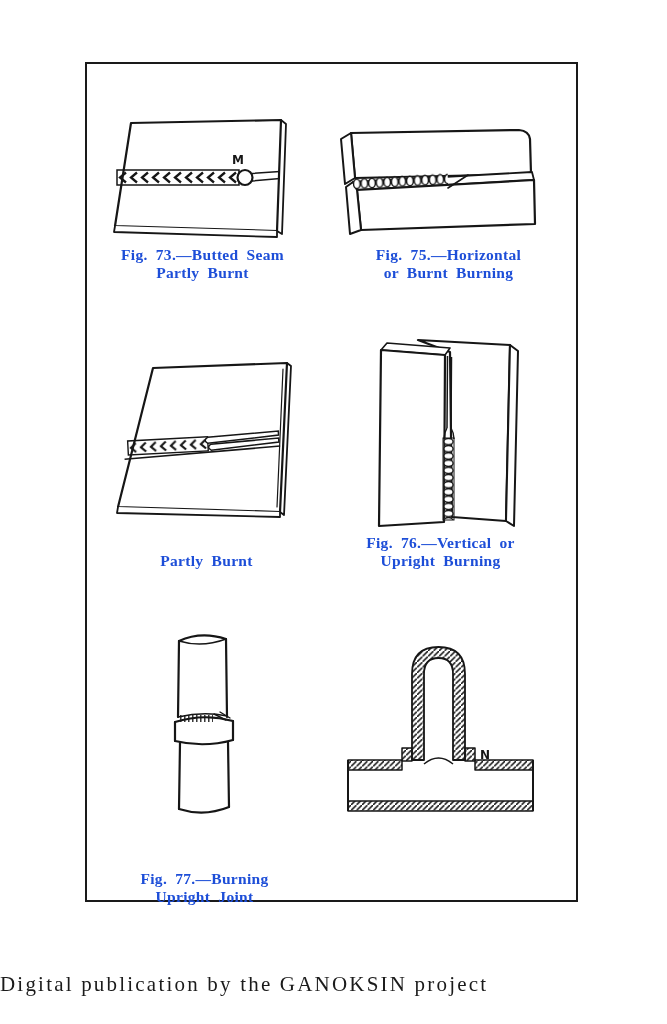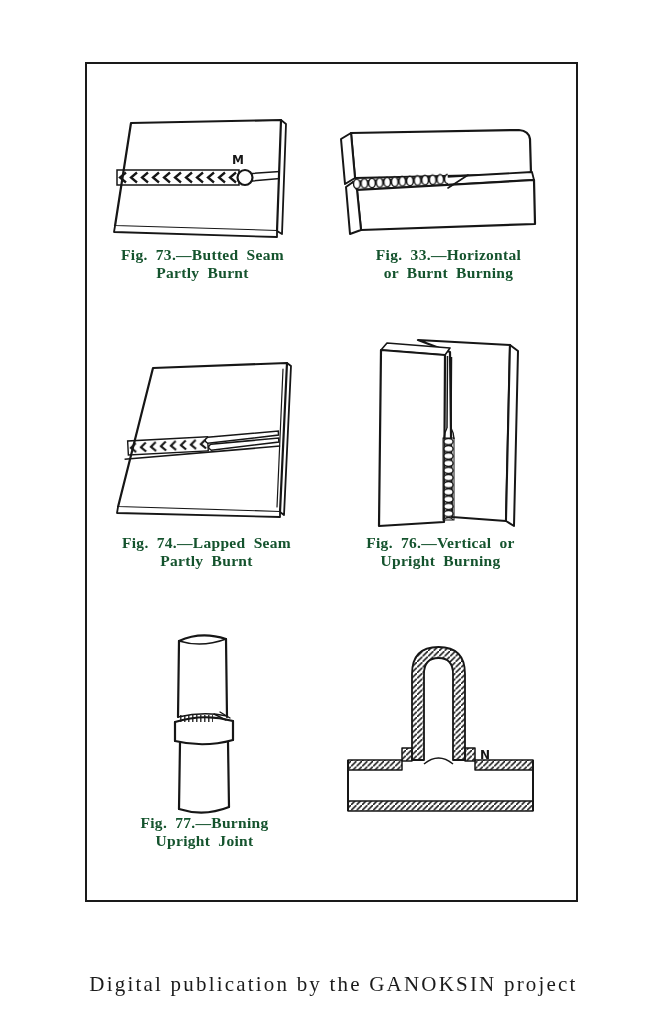--- a/index.html
+++ b/index.html
@@ -2,22 +2,22 @@
 <html><head>
 <meta charset="utf-8">
 <style>
   html,body{margin:0;padding:0;background:#ffffff;}
   .page{position:relative;width:667px;height:1024px;background:#ffffff;overflow:hidden;
         font-family:"Liberation Serif", serif;color:#161616;}
   .frame{position:absolute;left:85px;top:62px;width:489px;height:836px;
          border:2px solid #1a1a1a;}
   .fig-svg{position:absolute;}
   .caption{position:absolute;text-align:center;font-weight:bold;font-size:15.5px;
-           line-height:17.5px;color:#14532d;word-spacing:4px;letter-spacing:0.3px;}
-  .footer{position:absolute;top:972px;left:0;width:667px;text-align:center;
+           line-height:17.5px;color:#1d4ed8;word-spacing:4px;letter-spacing:0.3px;}
+  .footer{position:absolute;top:972px;left:0;width:667px;
           font-size:21px;letter-spacing:2.2px;color:#1b1b1b;}
   svg path, svg rect, svg circle, svg ellipse, svg line{vector-effect:none;}
   .annot{font-family:"DejaVu Sans", sans-serif;font-weight:bold;font-size:12px;fill:#161616;}
 </style>
 </head>
 <body>
 
 <div class="page">
   <div class="frame"></div>
 
@@ -58,21 +58,21 @@
       <path d="M15,58 L194,48 L196,56 L19,66 Z" fill="#ffffff" stroke-width="1.8"></path>
       <path d="M19,66 L196,56 L197,100 L23,106 Z" fill="#ffffff" stroke-width="2.2"></path>
       <path d="M15,58 L19,66 L23,106 L12,110 L8,63 Z" fill="#ffffff" stroke-width="2"></path>
       <path d="M110,64 L130,51" fill="none" stroke-width="1.6"></path>
     </g>
     <g transform="rotate(-3 15 60)">
       <rect x="15" y="54" width="95" height="12" fill="url(#beads75)"></rect>
     </g>
   </svg>
   <div class="caption" style="left:346px;top:246px;width:205px">
-    <span>Fig. 33.—Horizontal</span><br>
+    <span>Fig. 75.—Horizontal</span><br>
     <span>or Burnt Burning</span>
   </div>
 
   <svg class="fig-svg" style="left:108px;top:355px" width="186" height="168" viewBox="0 0 186 168">
     <defs>
       <pattern id="chev74" patternUnits="userSpaceOnUse" x="20" y="86" width="10" height="14">
         <path d="M8,2.5 L3,7 L8,11.5" fill="none" stroke="#161616" stroke-width="2.2"></path>
       </pattern>
     </defs>
     <g stroke="#161616" stroke-linejoin="round" stroke-linecap="round">
@@ -82,21 +82,21 @@
       <path d="M10,152 L9,158 L172,162 L172,157" fill="#ffffff" stroke-width="1.8"></path>
     </g>
     <g stroke="#161616" transform="rotate(-3 20 93)">
       <rect x="20" y="86" width="80" height="14" fill="url(#chev74)" stroke-width="1.4"></rect>
       <path d="M100,86.5 Q95,89.5 100,92.5 L171,88 L171,84 Z" fill="#ffffff" stroke-width="1.5"></path>
       <path d="M103,93.5 Q98,96.5 103,99.5 L171,95 L171,91 Z" fill="#ffffff" stroke-width="1.5"></path>
       <path d="M16,104 L172,99" fill="none" stroke-width="1.6"></path>
     </g>
   </svg>
   <div class="caption" style="left:104px;top:534px;width:205px">
-    <span>Fig. 74.—Lapped Seam</span><br>
+    <br>
     <span>Partly Burnt</span>
   </div>
 
   <svg class="fig-svg" style="left:372px;top:336px" width="150" height="196" viewBox="0 0 150 196">
     <defs>
       <pattern id="beads76" patternUnits="userSpaceOnUse" x="71" y="102" width="11" height="7.2">
         <ellipse cx="5.5" cy="3.6" rx="4.6" ry="3.1" fill="#ffffff" stroke="#161616" stroke-width="1.4"></ellipse>
       </pattern>
     </defs>
     <g stroke="#161616" stroke-linejoin="round" stroke-linecap="round">
@@ -135,21 +135,21 @@
       <path d="M23,98 L23,117 M81,97 L81,116" stroke-width="2.2"></path>
       <path d="M23,117 Q52,124 81,116" stroke-width="2.2"></path>
       <rect x="27" y="90" width="34" height="9" fill="url(#ticks77)" stroke="none"></rect>
       <path d="M62,90 L74,96 M68,88 L78,94" stroke-width="1.4"></path>
     </g>
     <g stroke="#161616" fill="none" stroke-linecap="round">
       <path d="M28,119 L27,185 M76,118 L77,183" stroke-width="2.2"></path>
       <path d="M27,185 Q52,193 77,183" stroke-width="2.2"></path>
     </g>
   </svg>
-  <div class="caption" style="left:102px;top:814px;width:205px">
+  <div class="caption" style="left:102px;top:870px;width:205px">
     <span>Fig. 77.—Burning</span><br>
     <span>Upright Joint</span>
   </div>
 
   <svg class="fig-svg" style="left:340px;top:640px" width="200" height="178" viewBox="0 0 200 178">
     <defs>
       <pattern id="hatch78" patternUnits="userSpaceOnUse" width="5.5" height="5.5">
         <path d="M0,5.5 L5.5,0" stroke="#161616" stroke-width="1.5"></path>
       </pattern>
     </defs>

